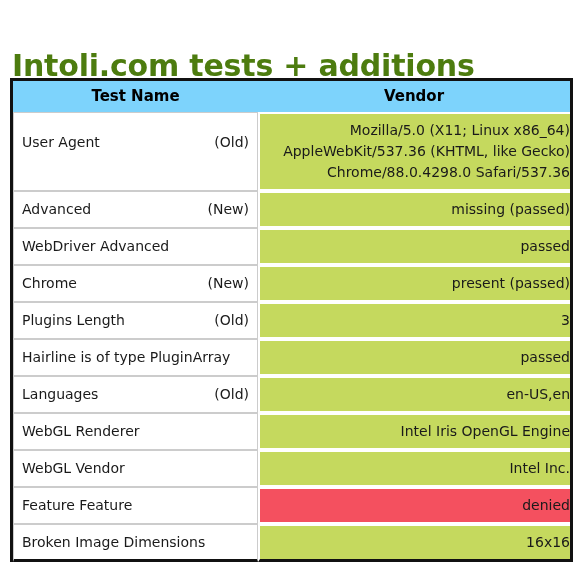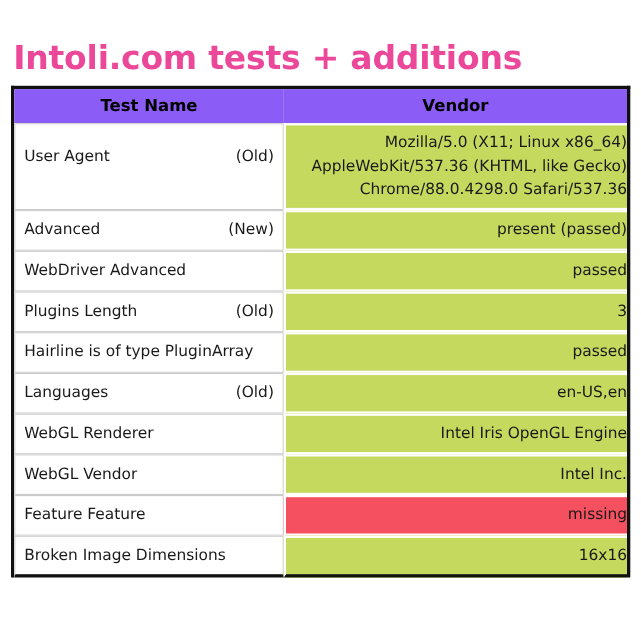--- a/index.html
+++ b/index.html
@@ -15,24 +15,24 @@
   }
   .page {
     position: relative;
     width: 583px;
     height: 570px;
     box-sizing: border-box;
   }
   .page-title {
     position: absolute;
     left: 12px;
-    top: 16px;
+    top: 28px;
     font-size: 30px;
     font-weight: bold;
-    color: #ec4899;
+    color: #4d7c0f;
     letter-spacing: -0.2px;
     line-height: 36px;
     white-space: nowrap;
   }
   .results-table-wrap {
     position: absolute;
     left: 10px;
     top: 78px;
     width: 563px;
     border: 3px solid #111111;
@@ -48,21 +48,21 @@
   }
   table.results col.col-name { width: 245px; }
   table.results col.col-result { width: auto; }
 
   thead th {
     font-size: 15px;
     font-weight: bold;
     color: #000000;
     text-align: center;
     padding: 6px 0 7px 0;
-    background: #8b5cf6;
+    background: #7dd3fc;
     border: none;
   }
   tbody td {
     font-size: 14px;
     color: #1a1a1a;
     vertical-align: middle;
     background-clip: padding-box;
     text-align: right;
   }
   td.cell-name {
@@ -131,30 +131,39 @@
             </td>
             <td class="cell-result pass">Mozilla/5.0 (X11; Linux x86_64) AppleWebKit/537.36 (KHTML, like Gecko) Chrome/88.0.4298.0 Safari/537.36</td>
           </tr>
           <tr>
             <td class="cell-name">
               <div class="name-inner">
                 <span class="test-label">Advanced</span>
                 <span class="test-age">(New)</span>
               </div>
             </td>
+            <td class="cell-result pass">missing (passed)</td>
+          </tr>
+          <tr>
+            <td class="cell-name">
+              <div class="name-inner">
+                <span class="test-label">WebDriver Advanced</span>
+                <span class="test-age"></span>
+              </div>
+            </td>
+            <td class="cell-result pass">passed</td>
+          </tr>
+          <tr>
+            <td class="cell-name">
+              <div class="name-inner">
+                <span class="test-label">Chrome</span>
+                <span class="test-age">(New)</span>
+              </div>
+            </td>
             <td class="cell-result pass">present (passed)</td>
-          </tr>
-          <tr>
-            <td class="cell-name">
-              <div class="name-inner">
-                <span class="test-label">WebDriver Advanced</span>
-                <span class="test-age"></span>
-              </div>
-            </td>
-            <td class="cell-result pass">passed</td>
           </tr>
           <tr>
             <td class="cell-name">
               <div class="name-inner">
                 <span class="test-label">Plugins Length</span>
                 <span class="test-age">(Old)</span>
               </div>
             </td>
             <td class="cell-result pass">3</td>
           </tr>
@@ -194,21 +203,21 @@
             </td>
             <td class="cell-result pass">Intel Inc.</td>
           </tr>
           <tr>
             <td class="cell-name">
               <div class="name-inner">
                 <span class="test-label">Feature Feature</span>
                 <span class="test-age"></span>
               </div>
             </td>
-            <td class="cell-result fail">missing</td>
+            <td class="cell-result fail">denied</td>
           </tr>
           <tr>
             <td class="cell-name">
               <div class="name-inner">
                 <span class="test-label">Broken Image Dimensions</span>
                 <span class="test-age"></span>
               </div>
             </td>
             <td class="cell-result pass">16x16</td>
           </tr>

